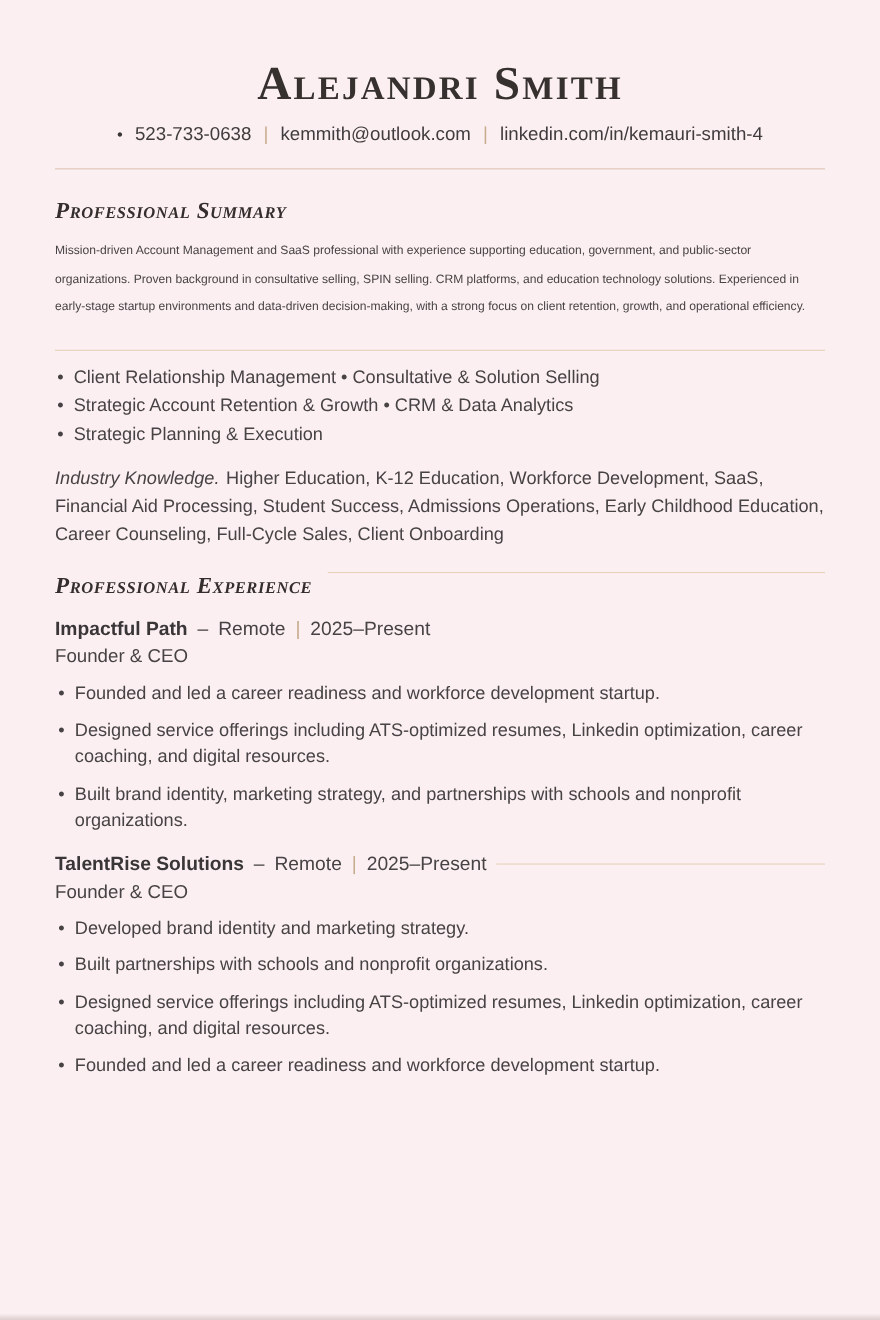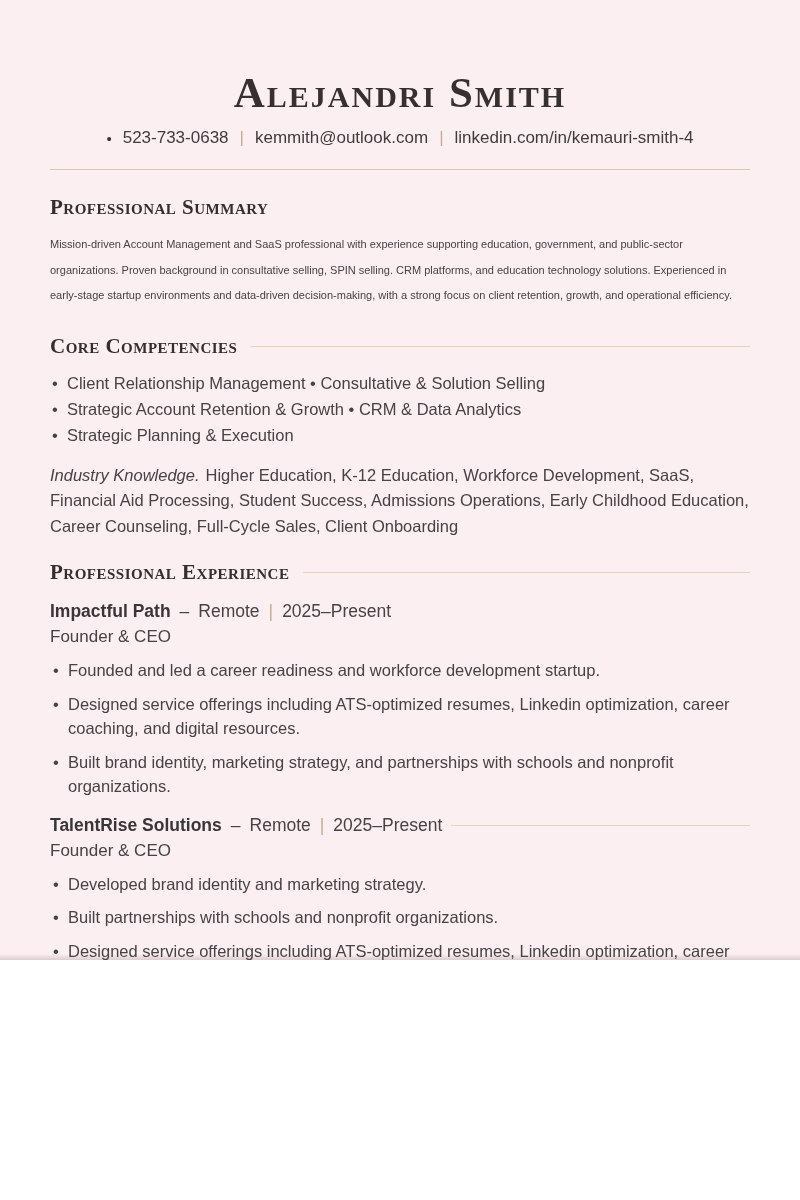--- a/index.html
+++ b/index.html
@@ -1,21 +1,21 @@
 <!DOCTYPE html>
 <html><head>
 <meta charset="utf-8">
 <style>
   html, body { margin: 0; padding: 0; }
   .page {
     position: relative;
     width: 800px;
-    height: 960px;
+    height: 1200px;
     box-sizing: border-box;
-    padding: 16px 50px;
+    padding: 0 50px;
     background: #fbeff1;
     font-family: "Liberation Sans", "DejaVu Sans", sans-serif;
     color: #474344;
     overflow: hidden;
   }
   .page::after {
     content: "";
     position: absolute;
     left: 0; right: 0; bottom: 0;
     height: 6px;
@@ -49,22 +49,23 @@
   .pipe { color: #c6ab8d; font-weight: 400; }
   .top-rule {
     margin-top: 21px;
     height: 0;
     border-top: 1.5px solid #dfc3b2;
   }
 
   
   .sec-head {
     display: flex;
-    align-items: center;
+    align-items: flex-start;
     gap: 14px;
+    font-style: italic;
   }
   .sec-head h2 {
     margin: 0;
     font-family: "Liberation Serif", "DejaVu Serif", serif;
     font-variant-caps: small-caps;
     font-weight: 700;
     font-size: 21px;
     letter-spacing: 0.5px;
     color: #342e2d;
     white-space: nowrap;
@@ -152,21 +153,20 @@
 
   <section class="sec-summary">
     <div class="sec-head">
       <h2>Professional Summary</h2>
     </div>
     <p class="body-par">Mission-driven Account Management and SaaS professional with experience supporting education, government, and public-sector organizations. Proven background in consultative selling, SPIN selling. CRM platforms, and education technology solutions. Experienced in early-stage startup environments and data-driven decision-making, with a strong focus on client retention, growth, and operational efficiency.</p>
   </section>
 
   <section class="sec-competencies">
     <div class="sec-head">
-      <h2>Core Competencies</h2>
       <div class="rule"></div>
     </div>
     <ul class="comp-list">
       <li>Client Relationship Management • Consultative &amp; Solution Selling</li>
       <li>Strategic Account Retention &amp; Growth • CRM &amp; Data Analytics</li>
       <li>Strategic Planning &amp; Execution</li>
     </ul>
     <p class="labeled-par"><span class="inline-label">Industry Knowledge.</span><span>Higher Education, K-12 Education, Workforce Development, SaaS, Financial Aid Processing, Student Success, Admissions Operations, Early Childhood Education, Career Counseling, Full-Cycle Sales, Client Onboarding</span></p>
   </section>
 

